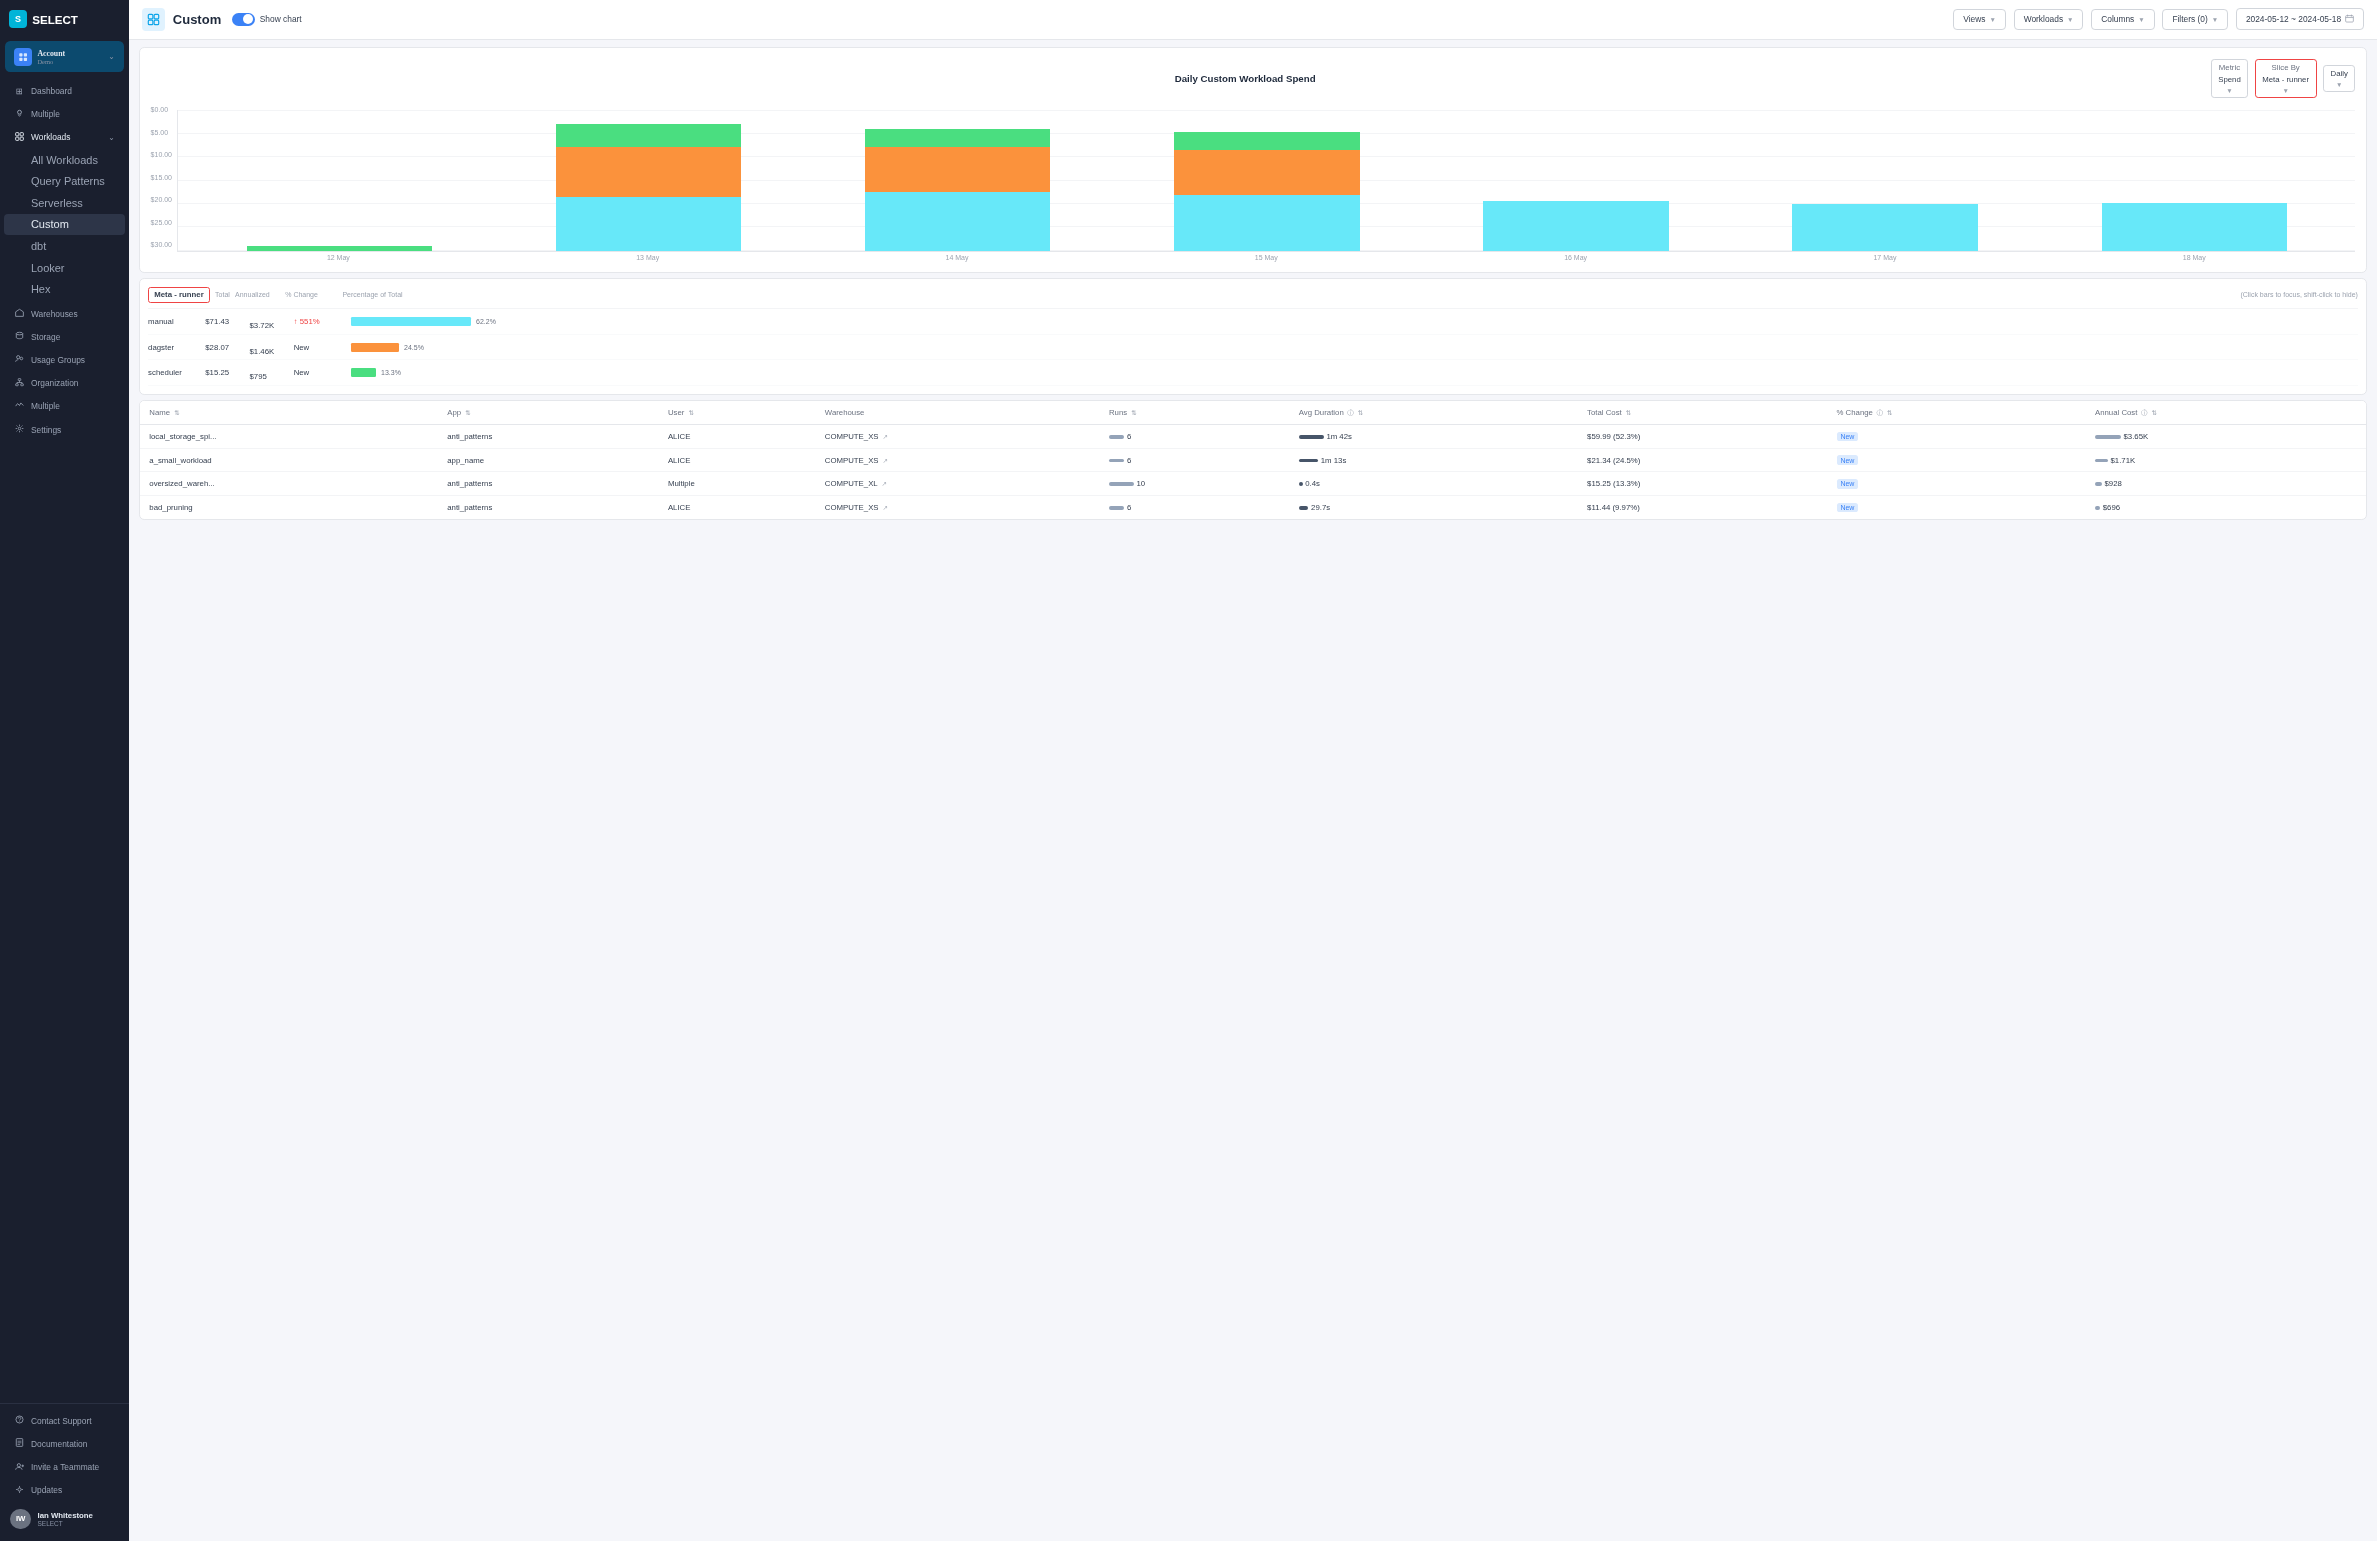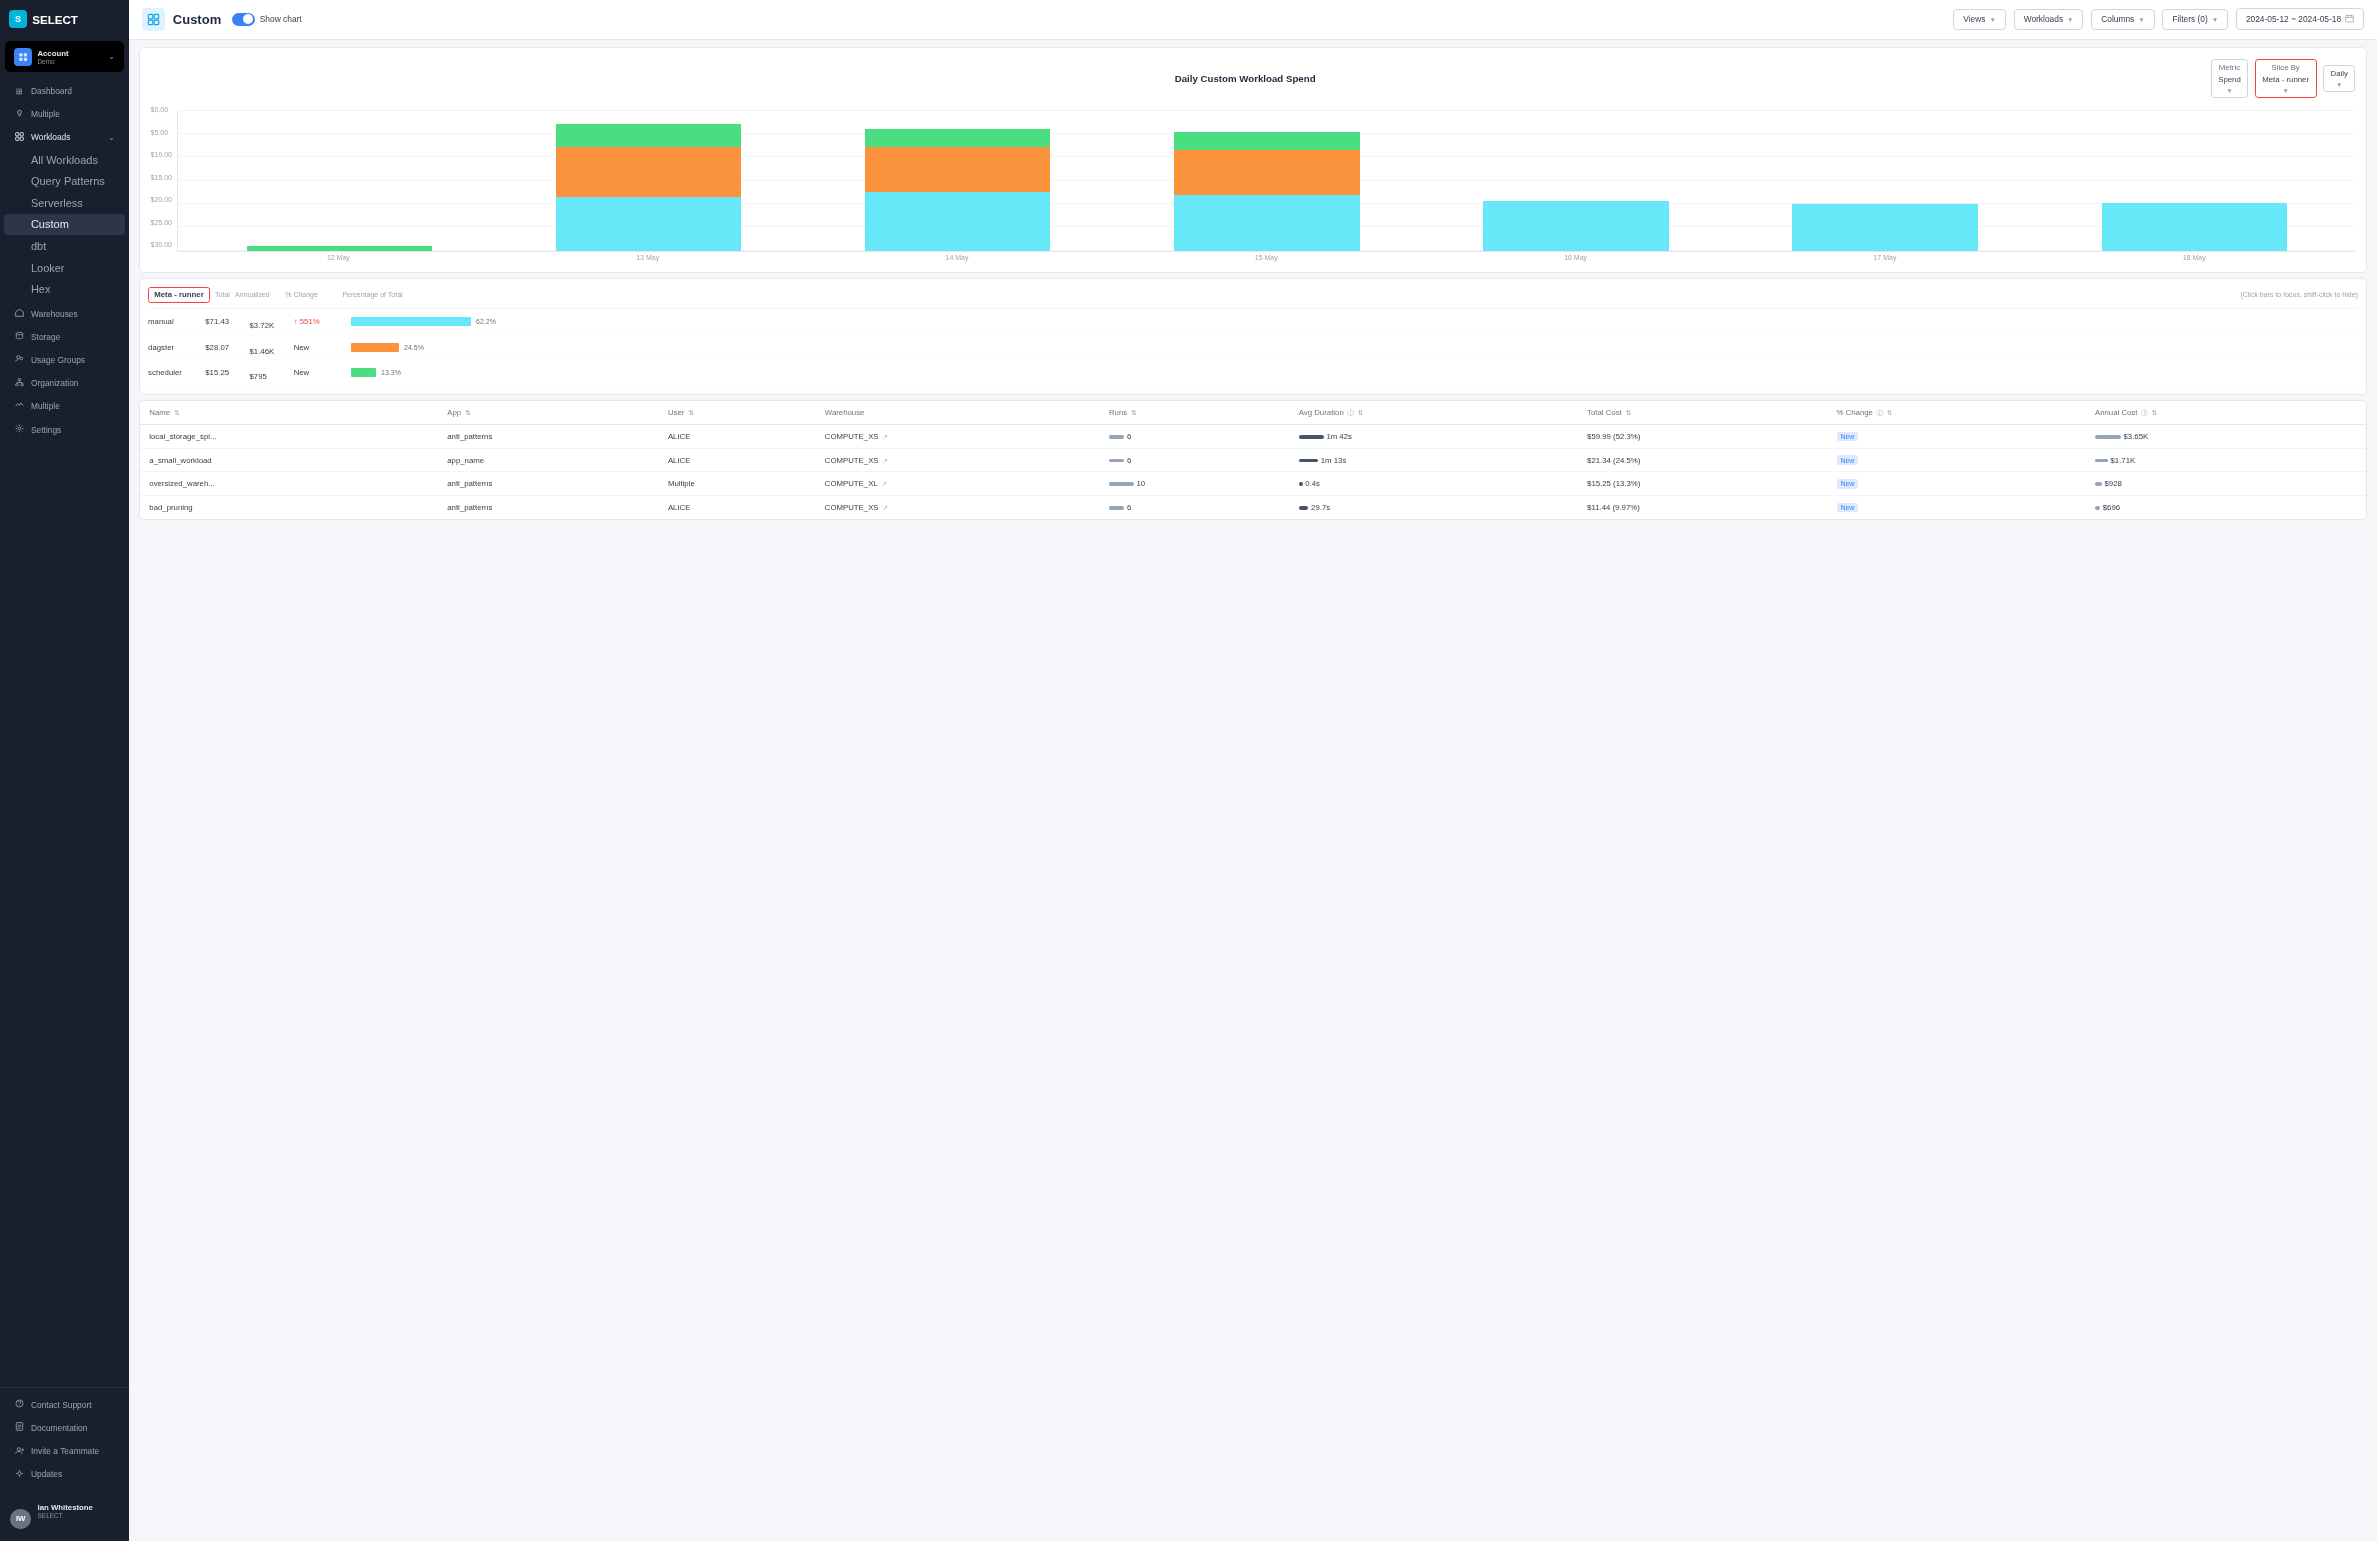--- a/index.html
+++ b/index.html
@@ -35,24 +35,25 @@
       justify-content: center;
       color: white;
       font-size: 9px;
       font-weight: 900;
     }
     .sidebar-account {
       display: flex;
       align-items: center;
       gap: 5.2px;
       padding: 6.5px 9px;
-      background: #000000;
+      background: #0c4a6e;
       margin: 2.6px 5.2px;
       border-radius: 5.2px;
       cursor: pointer;
+      font-family: Liberation Serif, serif;
     }
     .sidebar-account-icon {
       width: 18px;
       height: 18px;
       background: #3b82f6;
       border-radius: 3.9px;
       display: flex;
       align-items: center;
       justify-content: center;
     }
@@ -102,21 +103,20 @@
       height: 20.7px;
       border-radius: 50%;
       background: #6b7280;
       display: flex;
       align-items: center;
       justify-content: center;
       color: white;
       font-size: 7.8px;
       font-weight: 600;
       overflow: hidden;
-      margin-top: 16px;
     }
     .user-name { font-size: 7.8px; color: #e2e8f0; font-weight: 600; }
     .user-sub { font-size: 6.5px; color: #8892a4; }
 
     
     #main {
       flex: 1;
       display: flex;
       flex-direction: column;
       overflow: hidden;

